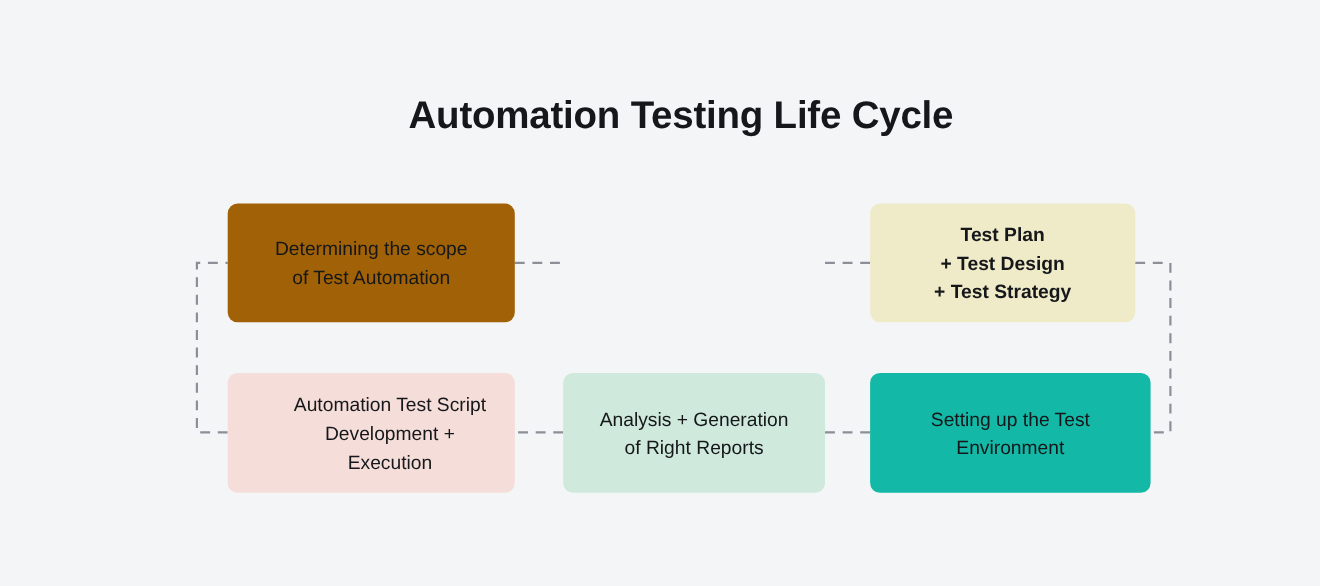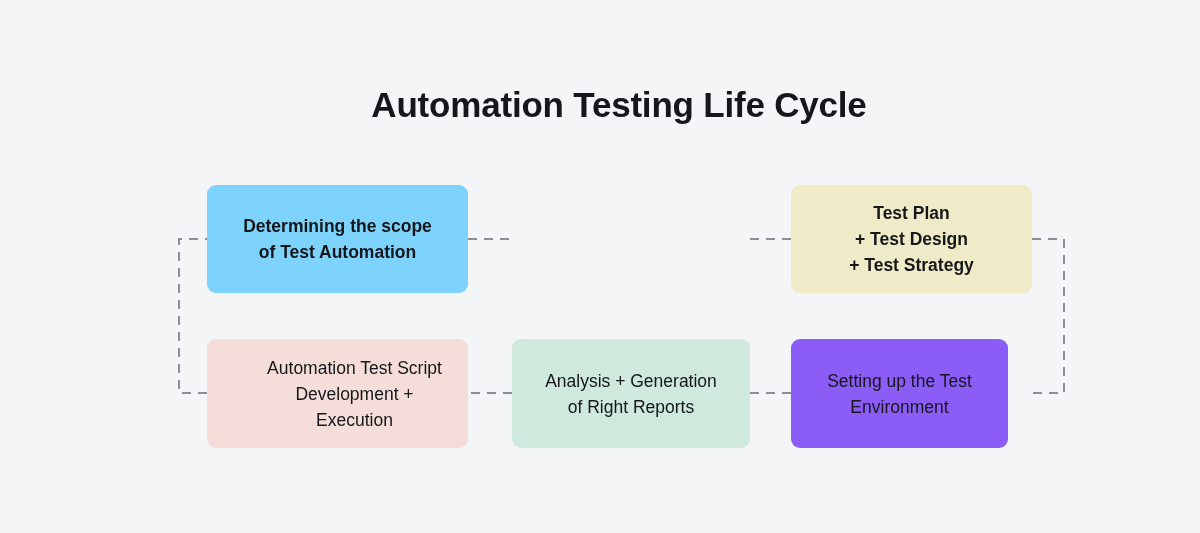--- a/index.html
+++ b/index.html
@@ -52,26 +52,26 @@
     text-align: center;
     color: #15171a;
     font-size: 17.5px;
     line-height: 26px;
     padding: 6px 14px;
   }
   .node .node-label {
     white-space: pre-line;
   }
 
-  .n1 { left: 188px; top: 185px;  width: 261px; height: 108px; background: #7dd3fc; font-weight: bold; }
+  .n1 { left: 188px; top: 185px;  width: 261px; height: 108px; background: #a16207; }
   .n2 { left: 493px; top: 185px;  width: 238px; height: 108px; background: #d6d3e3; }
   .n3 { left: 772px; top: 185px;  width: 241px; height: 108px; background: #efebc8; font-weight: bold; justify-content: center; }
   .n4 { left: 188px; top: 339px;  width: 261px; height: 109px; background: #f5ded9; padding-left: 48px; }
   .n5 { left: 493px; top: 339px;  width: 238px; height: 109px; background: #cfe9dd; }
-  .n6 { left: 772px; top: 339px;  width: 217px; height: 109px; background: #8b5cf6; }
+  .n6 { left: 772px; top: 339px;  width: 255px; height: 109px; background: #14b8a6; }
 </style>
 </head>
 <body>
 
 <div id="stage">
 
   <div id="page-title">Automation Testing Life Cycle</div>
 
   <svg id="connectors" viewBox="0 0 1200 533" width="1200" height="533" aria-hidden="true">
     <g fill="none" stroke="#8a8f98" stroke-width="2" stroke-dasharray="9 7" stroke-linecap="butt">

